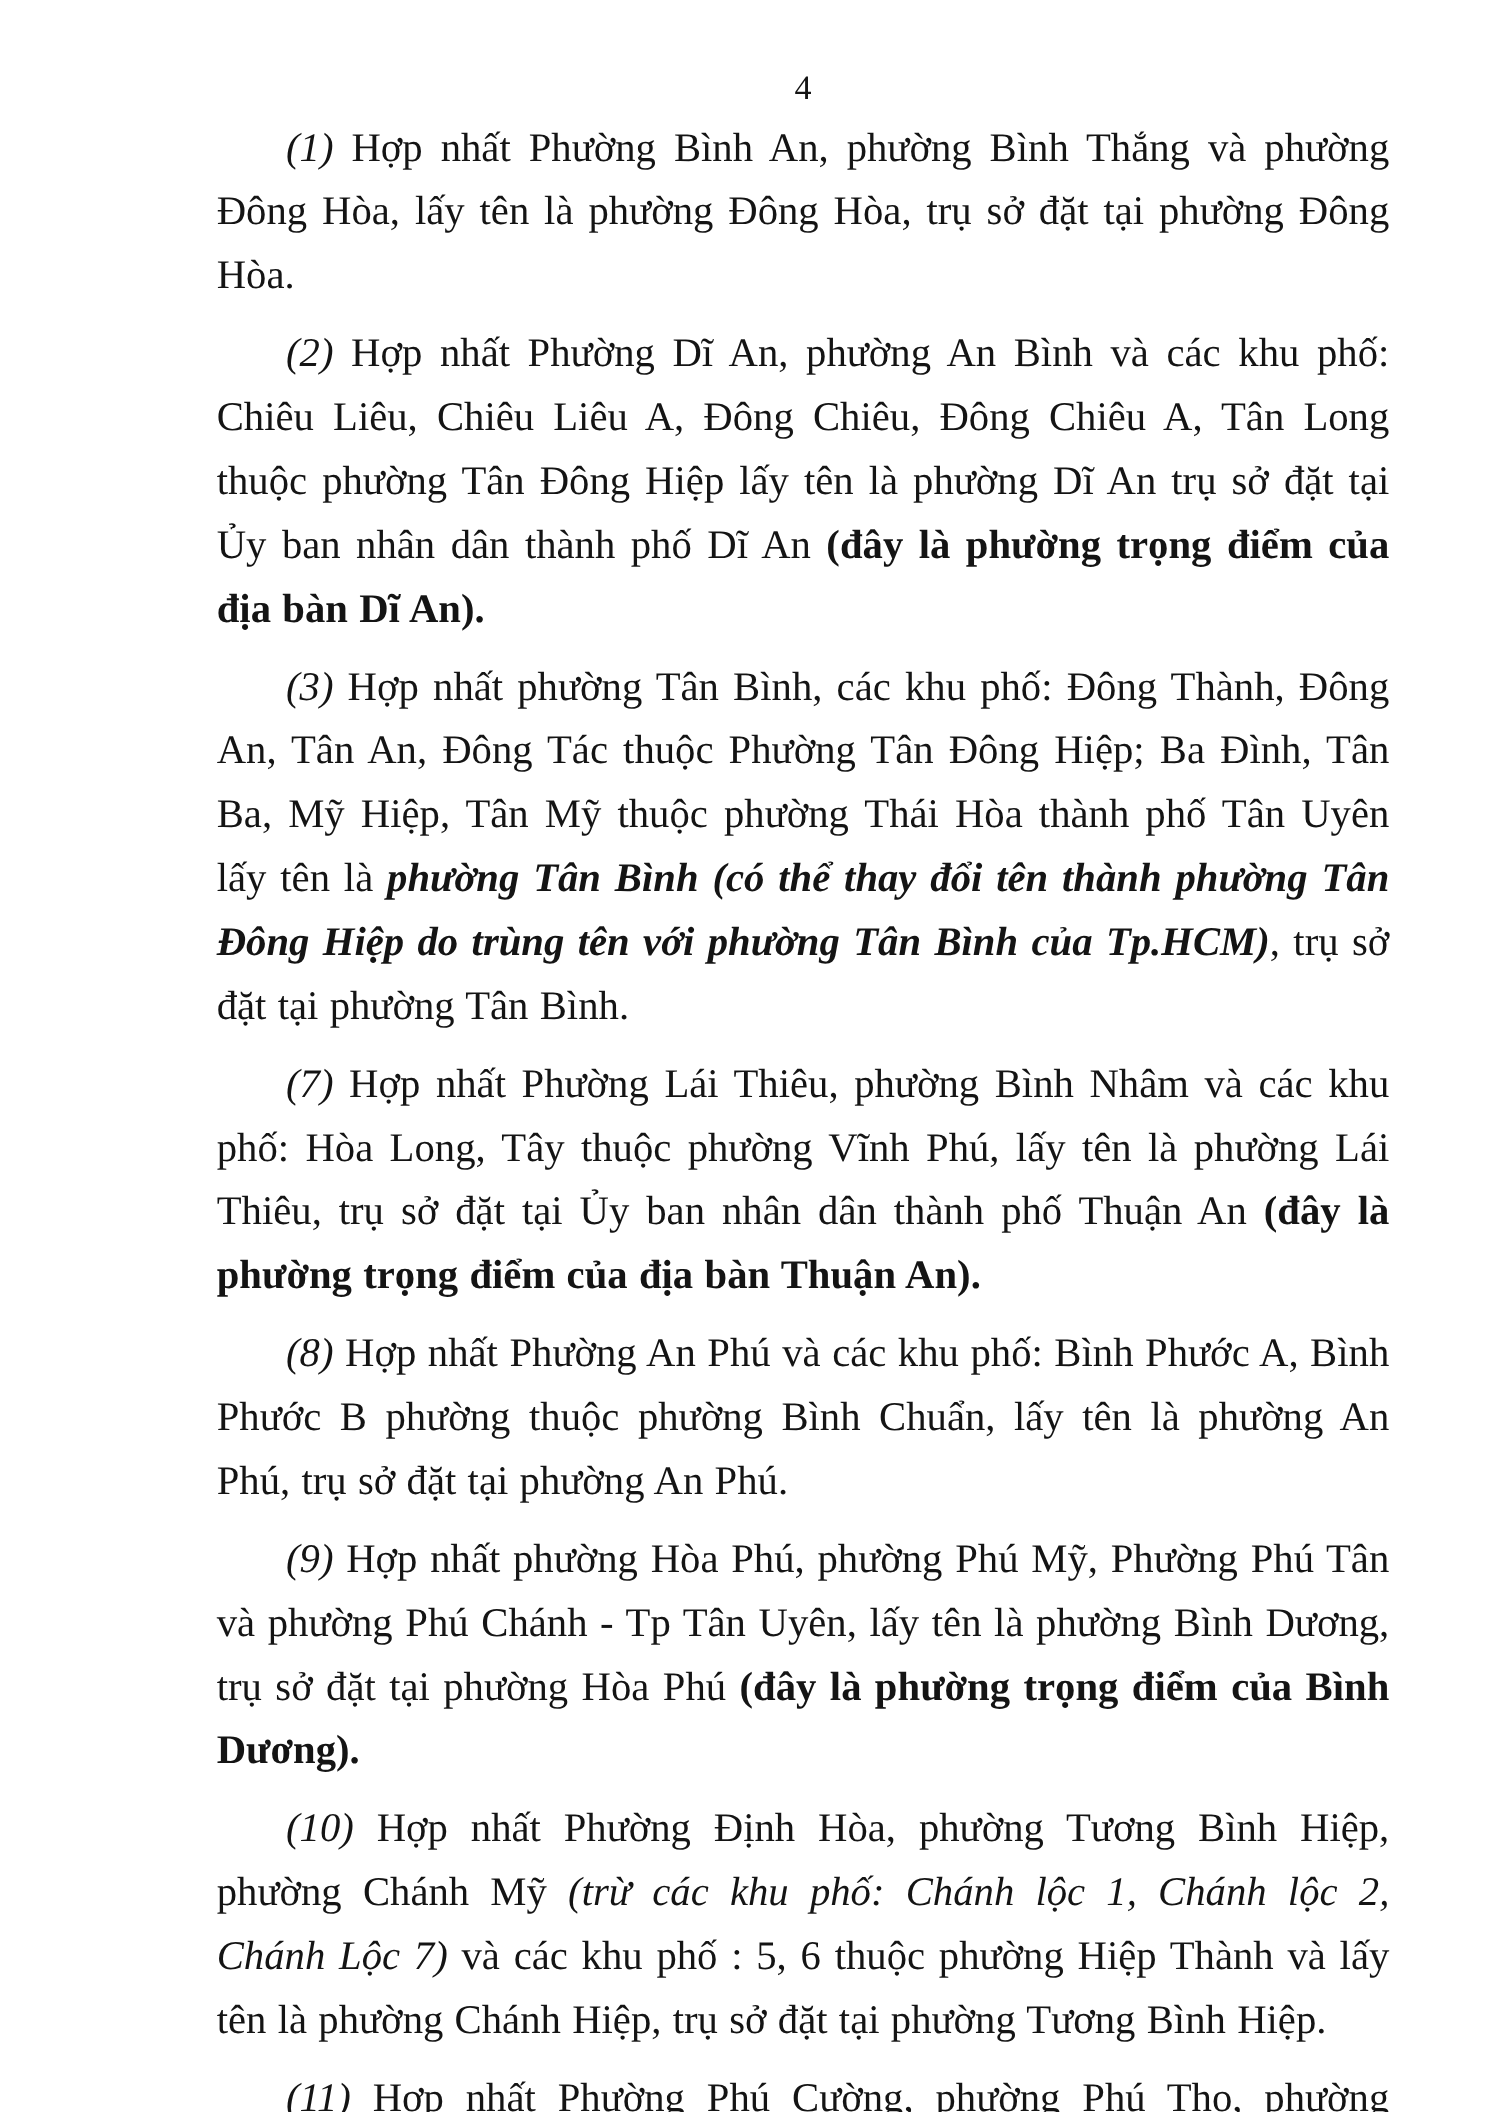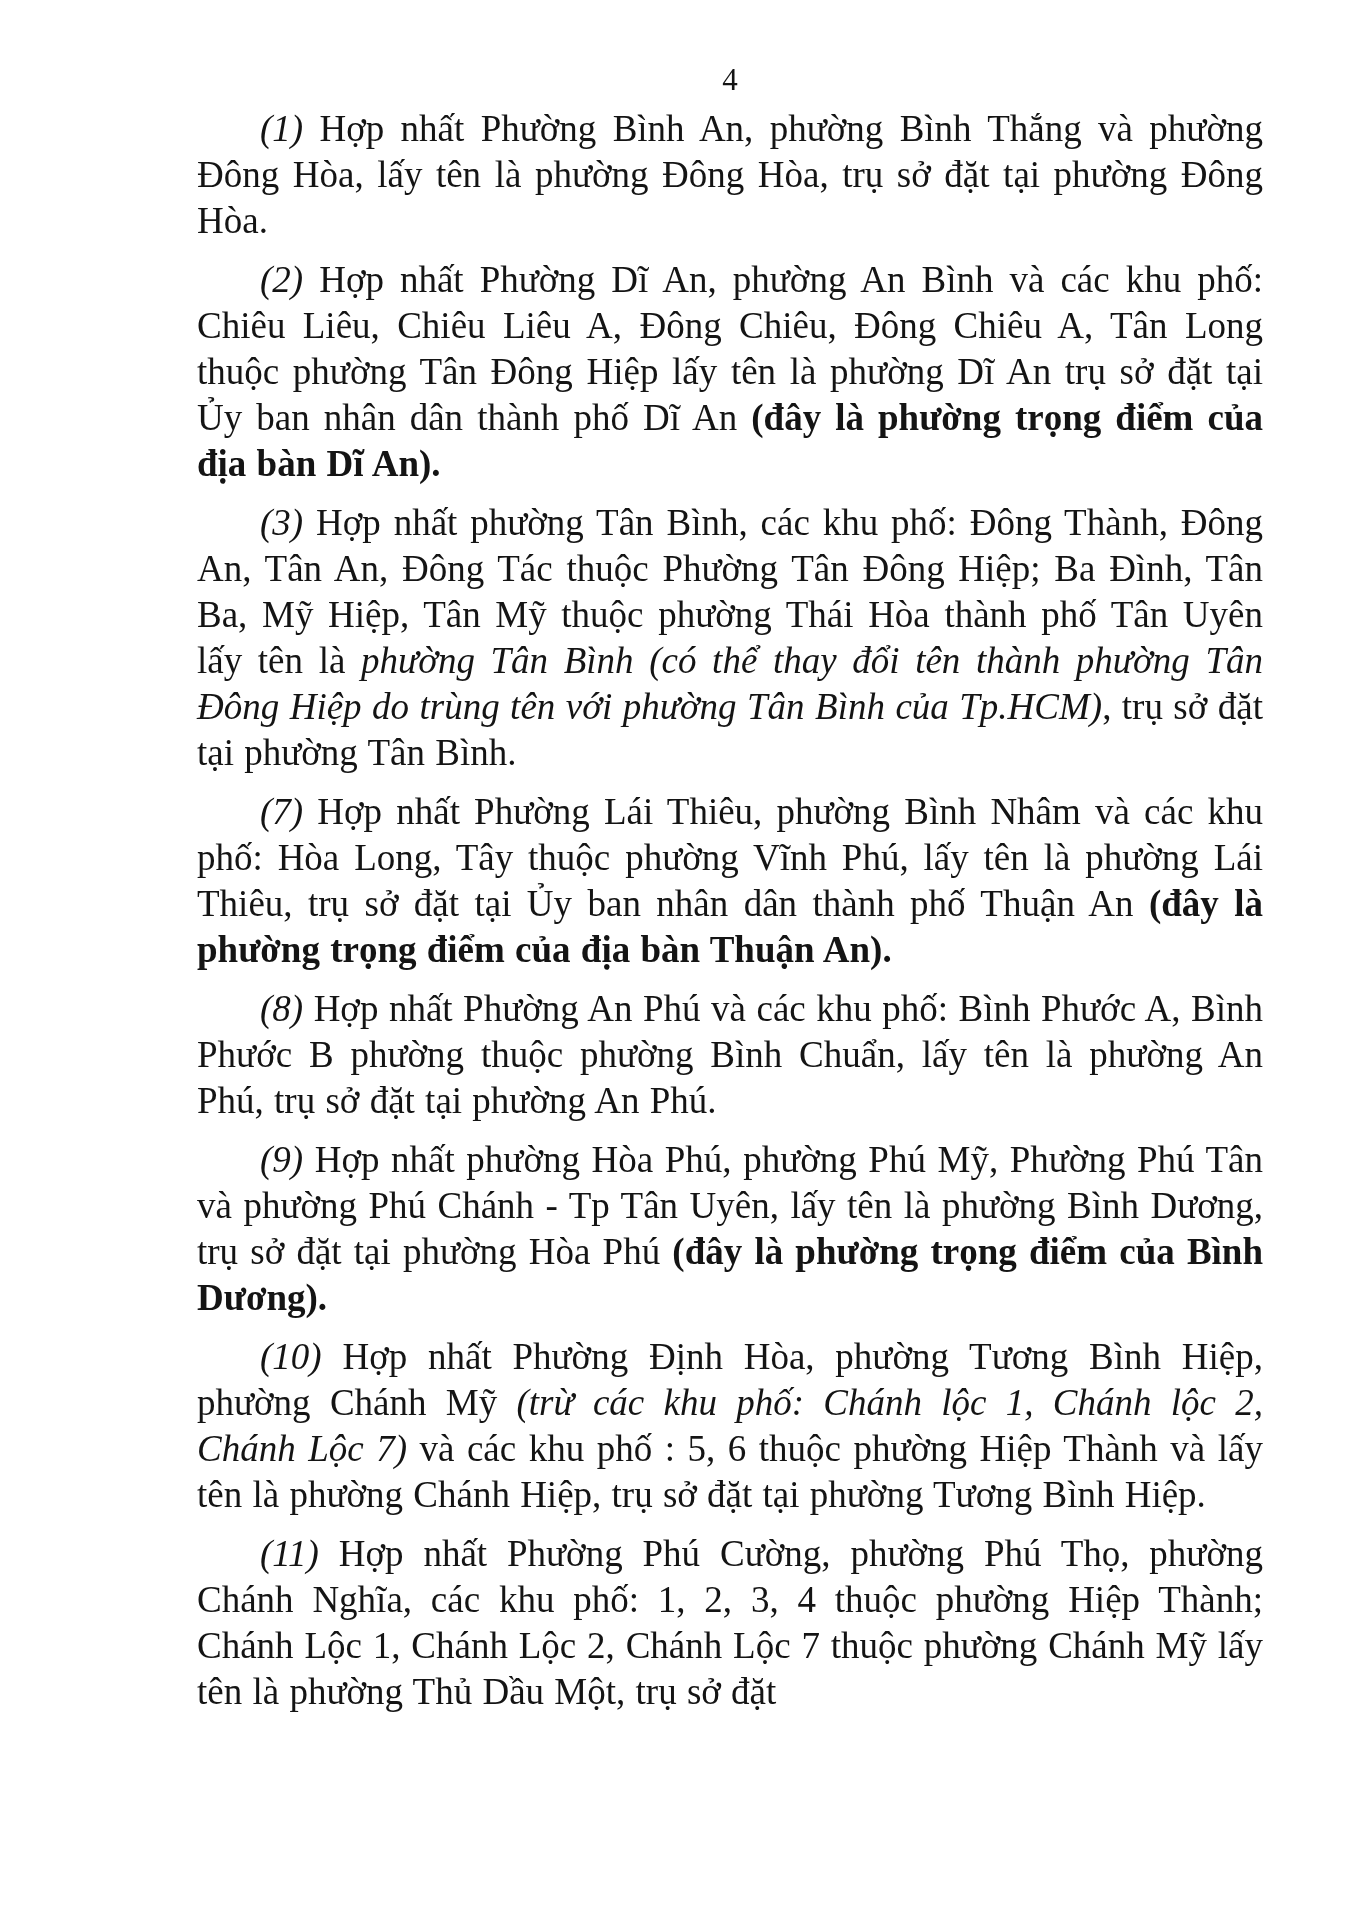--- a/index.html
+++ b/index.html
@@ -23,31 +23,31 @@
     width: 1066px;
   }
   .page-number {
     text-align: center;
     font-size: 31px;
     line-height: 36px;
     margin: 0 0 8px 0;
   }
   .para {
     font-size: 37px;
-    line-height: 46px;
+    line-height: 58px;
     text-align: justify;
     text-indent: 63px;
     margin: 0 0 13px 0;
     word-spacing: 1px;
   }
   .para:last-child { margin-bottom: 0; }
   .seg-regular { font-style: normal; font-weight: normal; }
   .seg-italic { font-style: italic; font-weight: normal; }
   .seg-bold { font-style: normal; font-weight: bold; }
-  .seg-bold-italic { font-style: italic; font-weight: normal; }
+  .seg-bold-italic { font-style: italic; font-weight: bold; }
 </style>
 </head>
 <body>
 
 <div class="page">
   <div class="content">
     <div class="page-number">4</div>
     <div id="paragraphs">
         <p class="para"><span class="seg-italic">(1) </span><span class="seg-regular">Hợp nhất Phường Bình An, phường Bình Thắng và phường Đông Hòa, lấy tên là phường Đông Hòa, trụ sở đặt tại phường Đông Hòa.</span></p>
         <p class="para"><span class="seg-italic">(2) </span><span class="seg-regular">Hợp nhất Phường Dĩ An, phường An Bình và các khu phố: Chiêu Liêu, Chiêu Liêu A, Đông Chiêu, Đông Chiêu A, Tân Long thuộc phường Tân Đông Hiệp lấy tên là phường Dĩ An trụ sở đặt tại Ủy ban nhân dân thành phố Dĩ An </span><span class="seg-bold">(đây là phường trọng điểm của địa bàn Dĩ An).</span></p>

